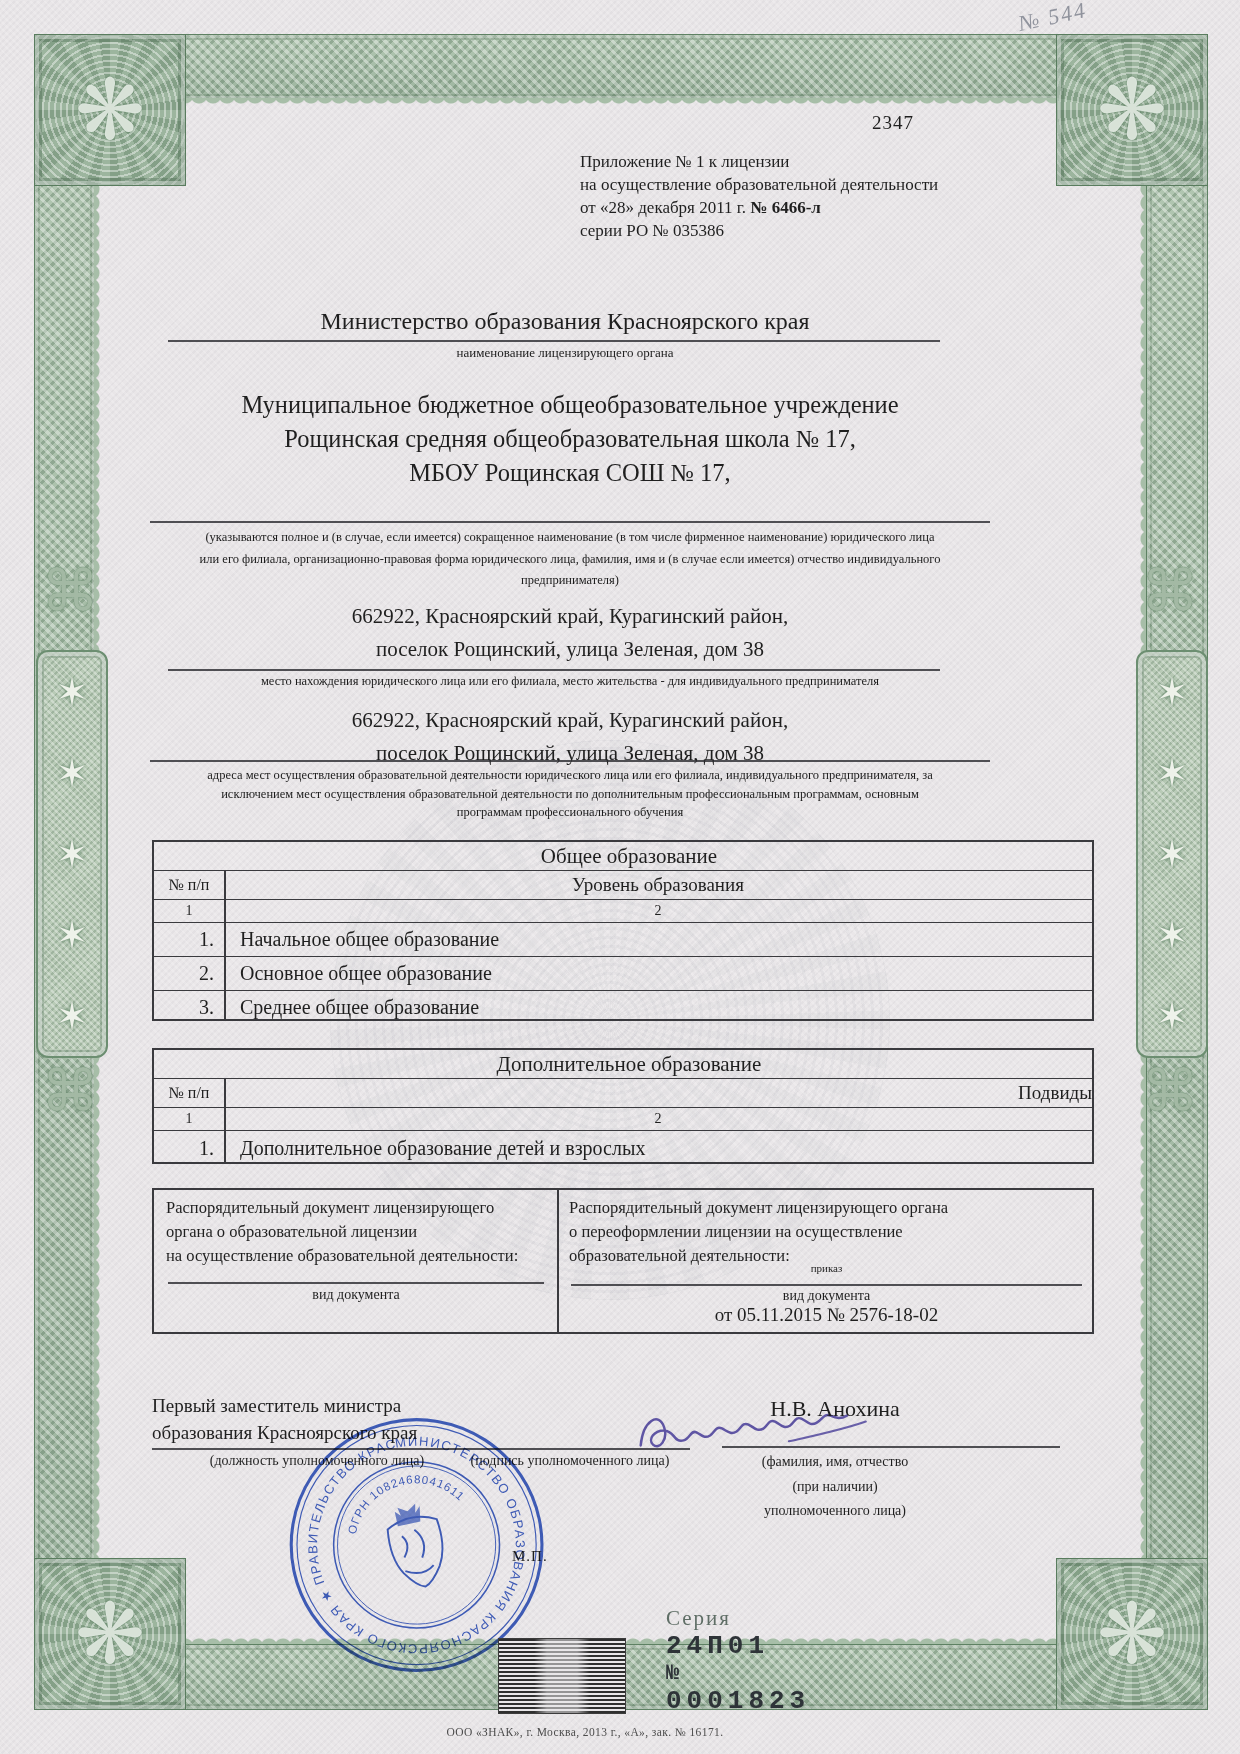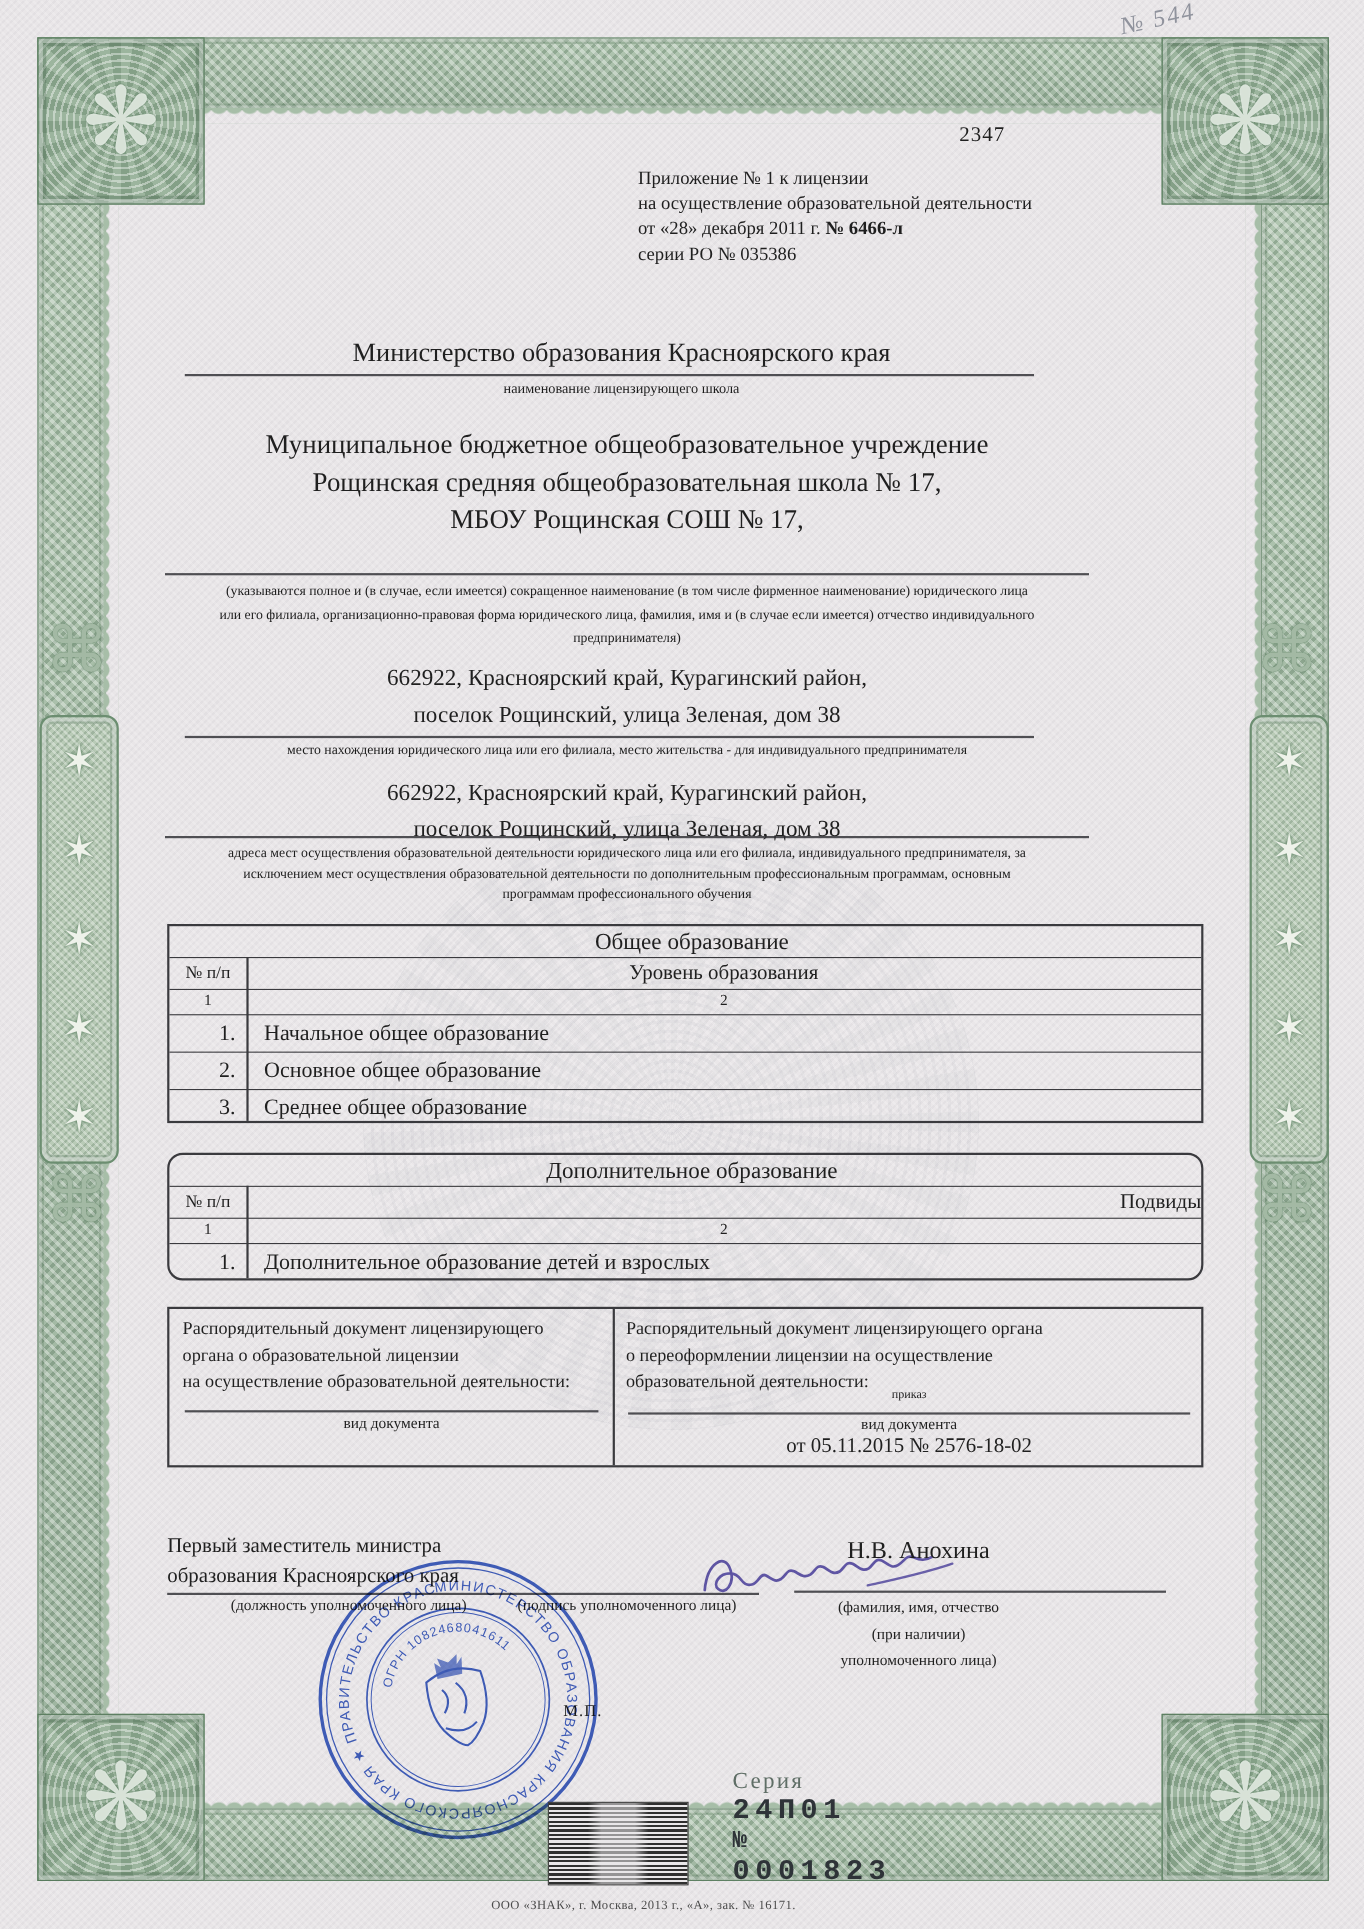--- a/index.html
+++ b/index.html
@@ -122,21 +122,21 @@
 
   <div class="abs" style="left:580px;top:150px;font-size:17px;line-height:23px;">
     <div>Приложение № 1 к лицензии</div>
     <div>на осуществление образовательной деятельности</div>
     <div><span>от «28» декабря 2011 г. </span><b>№ 6466-л</b></div>
     <div>серии РО № 035386</div>
   </div>
 
   <div class="abs ctr" style="left:140px;top:308px;width:850px;font-size:24px;">Министерство образования Красноярского края</div>
   <div class="rule" style="left:168px;top:340px;width:772px;"></div>
-  <div class="abs ctr cap" style="left:140px;top:345px;width:850px;font-size:13px;">наименование лицензирующего школа</div>
+  <div class="abs ctr cap" style="left:140px;top:345px;width:850px;font-size:13px;">наименование лицензирующего органа</div>
 
   <div class="abs ctr" style="left:150px;top:388px;width:840px;font-size:24.5px;line-height:34px;">
     <div>Муниципальное бюджетное общеобразовательное учреждение</div>
     <div>Рощинская средняя общеобразовательная школа № 17,</div>
     <div>МБОУ Рощинская СОШ № 17,</div>
   </div>
   <div class="rule" style="left:150px;top:521px;width:840px;"></div>
   <div class="abs ctr cap" style="left:195px;top:527px;width:750px;line-height:21.5px;">(указываются полное и (в случае, если имеется) сокращенное наименование (в том числе фирменное наименование) юридического лица или его филиала, организационно-правовая форма юридического лица, фамилия, имя и (в случае если имеется) отчество индивидуального предпринимателя)</div>
 
   <div class="abs ctr" style="left:150px;top:600px;width:840px;font-size:21px;line-height:33px;">
@@ -171,21 +171,21 @@
       <div class="numcell">2.</div>
       <div class="labcell">Основное общее образование</div>
     </div>
     <div class="row" style="height:33px;">
       <div class="numcell">3.</div>
       <div class="labcell">Среднее общее образование</div>
     </div>
     <div class="vdiv" style="left:70px;top:28px;bottom:0;"></div>
   </div>
 
-  <div class="tbl" style="left:152px;top:1048px;width:938px;height:112px;border-radius:14px;">
+  <div class="tbl" style="left:152px;top:1048px;width:938px;height:112px;">
     <div class="row t-title" style="height:28px;">Дополнительное образование</div>
     <div class="row t-head" style="height:28px;">
       <div class="numcell" style="text-align:center;padding-right:0;font-size:16px;">№ п/п</div>
       <div class="labcell" style="padding-left:14px;text-align:right;font-size:19px;">Подвиды</div>
     </div>
     <div class="row t-idx" style="height:22px;">
       <div class="numcell" style="text-align:center;padding-right:0;font-size:14px;">1</div>
       <div class="labcell" style="padding-left:0;text-align:center;font-size:14px;">2</div>
     </div>
     <div class="row" style="height:34px;">

